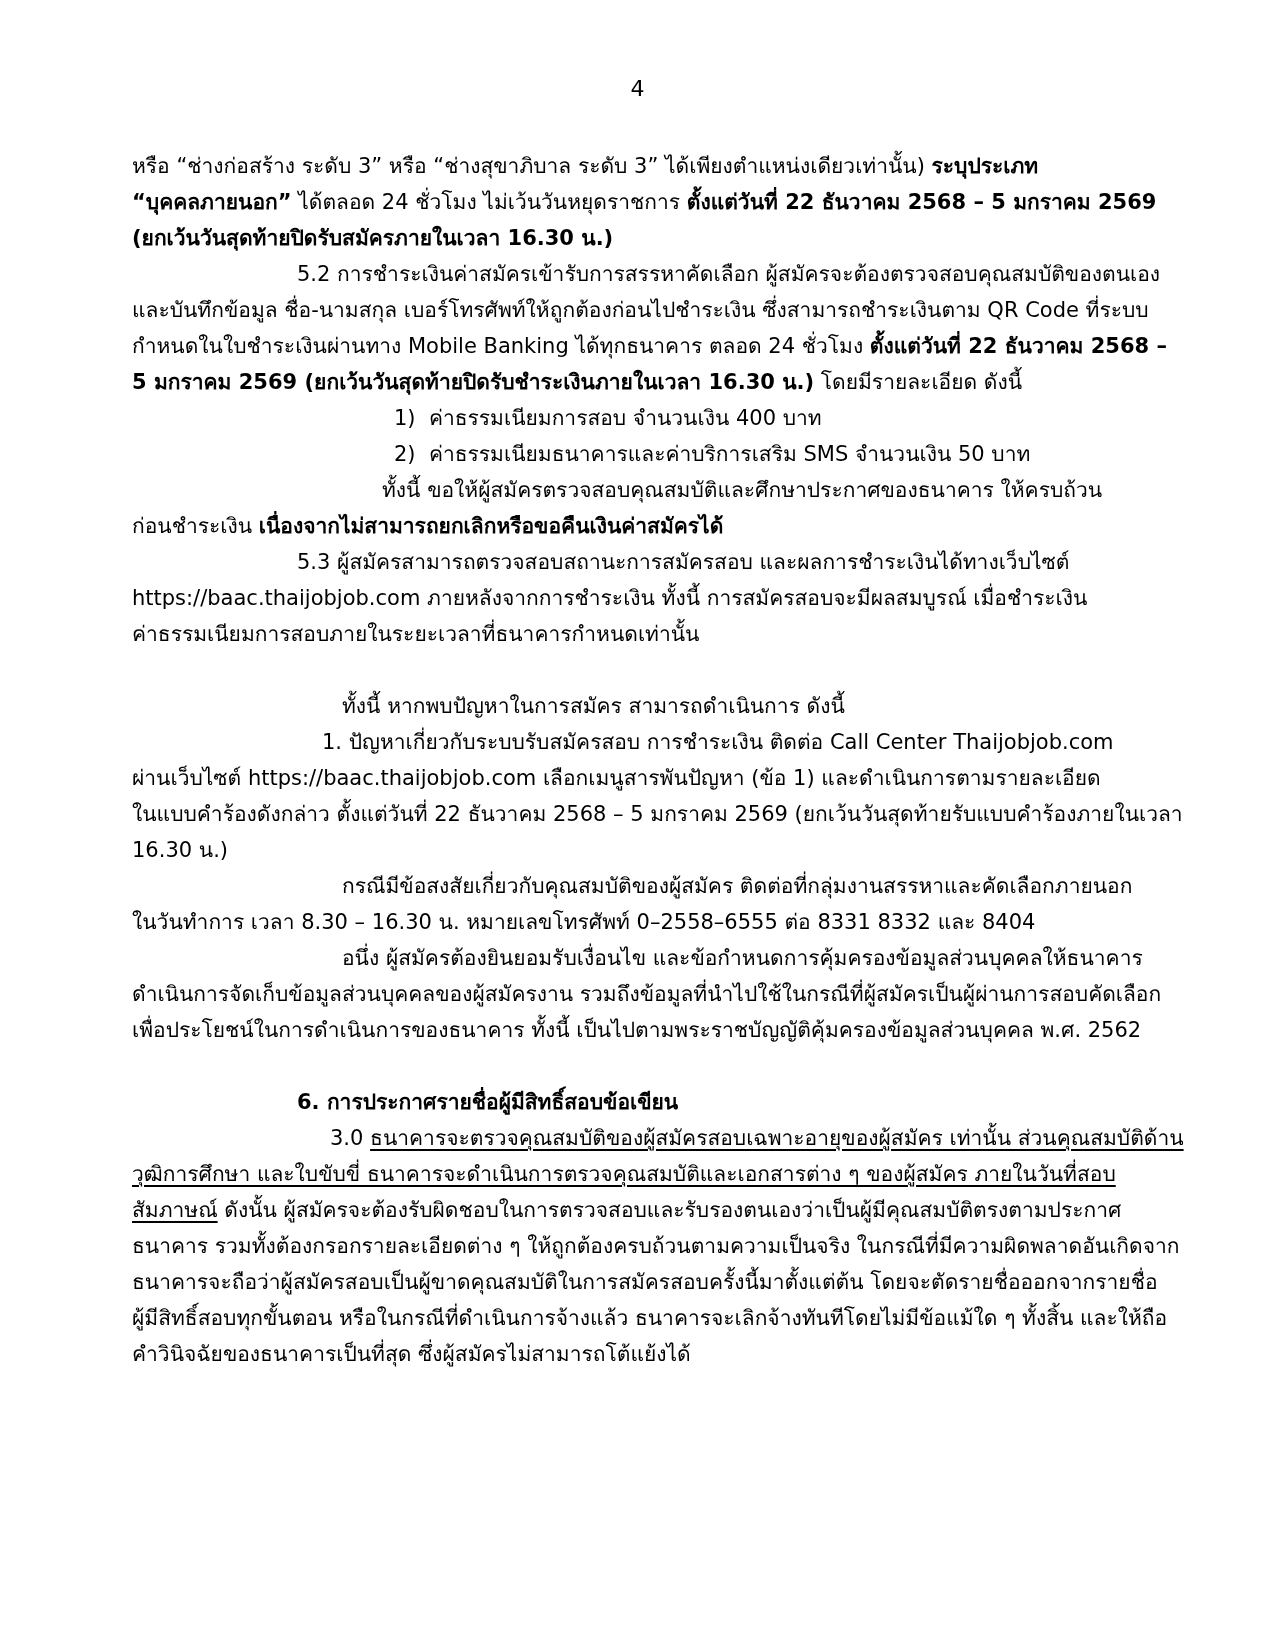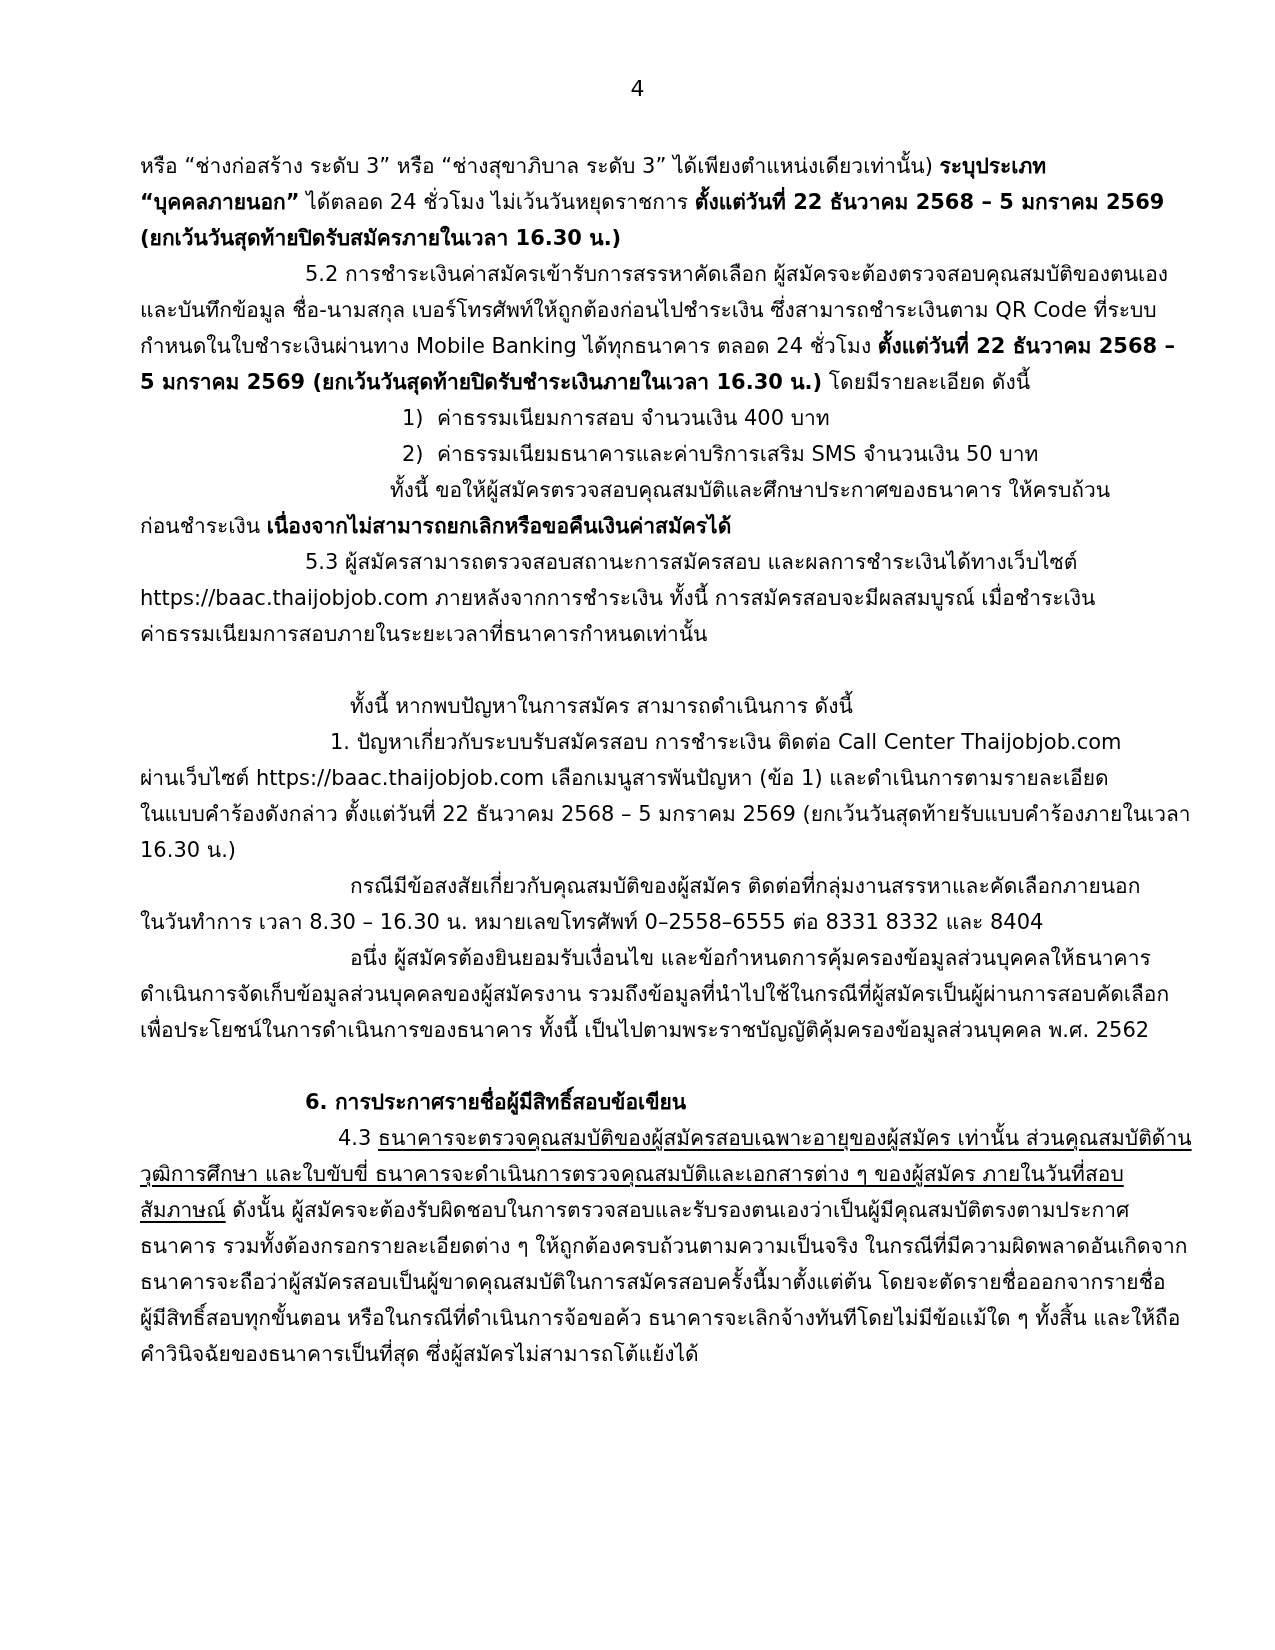--- a/index.html
+++ b/index.html
@@ -16,21 +16,21 @@
     position: absolute;
     top: 74px;
     left: 0;
     width: 100%;
     text-align: center;
     font-size: 22px;
     line-height: 30px;
   }
   .doc-body {
     position: absolute;
-    left: 140px;
+    left: 132px;
     top: 148px;
     width: 1000px;
   }
   .line {
     height: 36px;
     line-height: 36px;
     font-size: 21px;
     white-space: pre;
     overflow: visible;
   }
@@ -64,21 +64,21 @@
       <div class="line"><span class="run">ผ่านเว็บไซต์ https://baac.thaijobjob.com เลือกเมนูสารพันปัญหา (ข้อ 1) และดำเนินการตามรายละเอียด</span></div>
       <div class="line"><span class="run">ในแบบคำร้องดังกล่าว ตั้งแต่วันที่ 22 ธันวาคม 2568 – 5 มกราคม 2569 (ยกเว้นวันสุดท้ายรับแบบคำร้องภายในเวลา</span></div>
       <div class="line"><span class="run">16.30 น.)</span></div>
       <div class="line" style="padding-left: 210px;"><span class="run">กรณีมีข้อสงสัยเกี่ยวกับคุณสมบัติของผู้สมัคร ติดต่อที่กลุ่มงานสรรหาและคัดเลือกภายนอก</span></div>
       <div class="line"><span class="run">ในวันทำการ เวลา 8.30 – 16.30 น. หมายเลขโทรศัพท์ 0–2558–6555 ต่อ 8331 8332 และ 8404</span></div>
       <div class="line" style="padding-left: 210px;"><span class="run">อนึ่ง ผู้สมัครต้องยินยอมรับเงื่อนไข และข้อกำหนดการคุ้มครองข้อมูลส่วนบุคคลให้ธนาคาร</span></div>
       <div class="line"><span class="run">ดำเนินการจัดเก็บข้อมูลส่วนบุคคลของผู้สมัครงาน รวมถึงข้อมูลที่นำไปใช้ในกรณีที่ผู้สมัครเป็นผู้ผ่านการสอบคัดเลือก</span></div>
       <div class="line"><span class="run">เพื่อประโยชน์ในการดำเนินการของธนาคาร ทั้งนี้ เป็นไปตามพระราชบัญญัติคุ้มครองข้อมูลส่วนบุคคล พ.ศ. 2562</span></div>
       <div class="line">&nbsp;</div>
       <div class="line" style="padding-left: 165px;"><span class="run b">6. การประกาศรายชื่อผู้มีสิทธิ์สอบข้อเขียน</span></div>
-      <div class="line" style="padding-left: 198px;"><span class="run">4.3 </span><span class="run u">ธนาคารจะตรวจคุณสมบัติของผู้สมัครสอบเฉพาะอายุของผู้สมัคร เท่านั้น ส่วนคุณสมบัติด้าน</span></div>
+      <div class="line" style="padding-left: 198px;"><span class="run">3.0 </span><span class="run u">ธนาคารจะตรวจคุณสมบัติของผู้สมัครสอบเฉพาะอายุของผู้สมัคร เท่านั้น ส่วนคุณสมบัติด้าน</span></div>
       <div class="line"><span class="run u">วุฒิการศึกษา และใบขับขี่ ธนาคารจะดำเนินการตรวจคุณสมบัติและเอกสารต่าง ๆ ของผู้สมัคร ภายในวันที่สอบ</span></div>
       <div class="line"><span class="run u">สัมภาษณ์</span><span class="run"> ดังนั้น ผู้สมัครจะต้องรับผิดชอบในการตรวจสอบและรับรองตนเองว่าเป็นผู้มีคุณสมบัติตรงตามประกาศ</span></div>
       <div class="line"><span class="run">ธนาคาร รวมทั้งต้องกรอกรายละเอียดต่าง ๆ ให้ถูกต้องครบถ้วนตามความเป็นจริง ในกรณีที่มีความผิดพลาดอันเกิดจาก</span></div>
       <div class="line"><span class="run">ธนาคารจะถือว่าผู้สมัครสอบเป็นผู้ขาดคุณสมบัติในการสมัครสอบครั้งนี้มาตั้งแต่ต้น โดยจะตัดรายชื่อออกจากรายชื่อ</span></div>
-      <div class="line"><span class="run">ผู้มีสิทธิ์สอบทุกขั้นตอน หรือในกรณีที่ดำเนินการจ้อขอค้ว ธนาคารจะเลิกจ้างทันทีโดยไม่มีข้อแม้ใด ๆ ทั้งสิ้น และให้ถือ</span></div>
+      <div class="line"><span class="run">ผู้มีสิทธิ์สอบทุกขั้นตอน หรือในกรณีที่ดำเนินการจ้างแล้ว ธนาคารจะเลิกจ้างทันทีโดยไม่มีข้อแม้ใด ๆ ทั้งสิ้น และให้ถือ</span></div>
       <div class="line"><span class="run">คำวินิจฉัยของธนาคารเป็นที่สุด ซึ่งผู้สมัครไม่สามารถโต้แย้งได้</span></div>
     </div>
 </div>
 
 </body></html>

